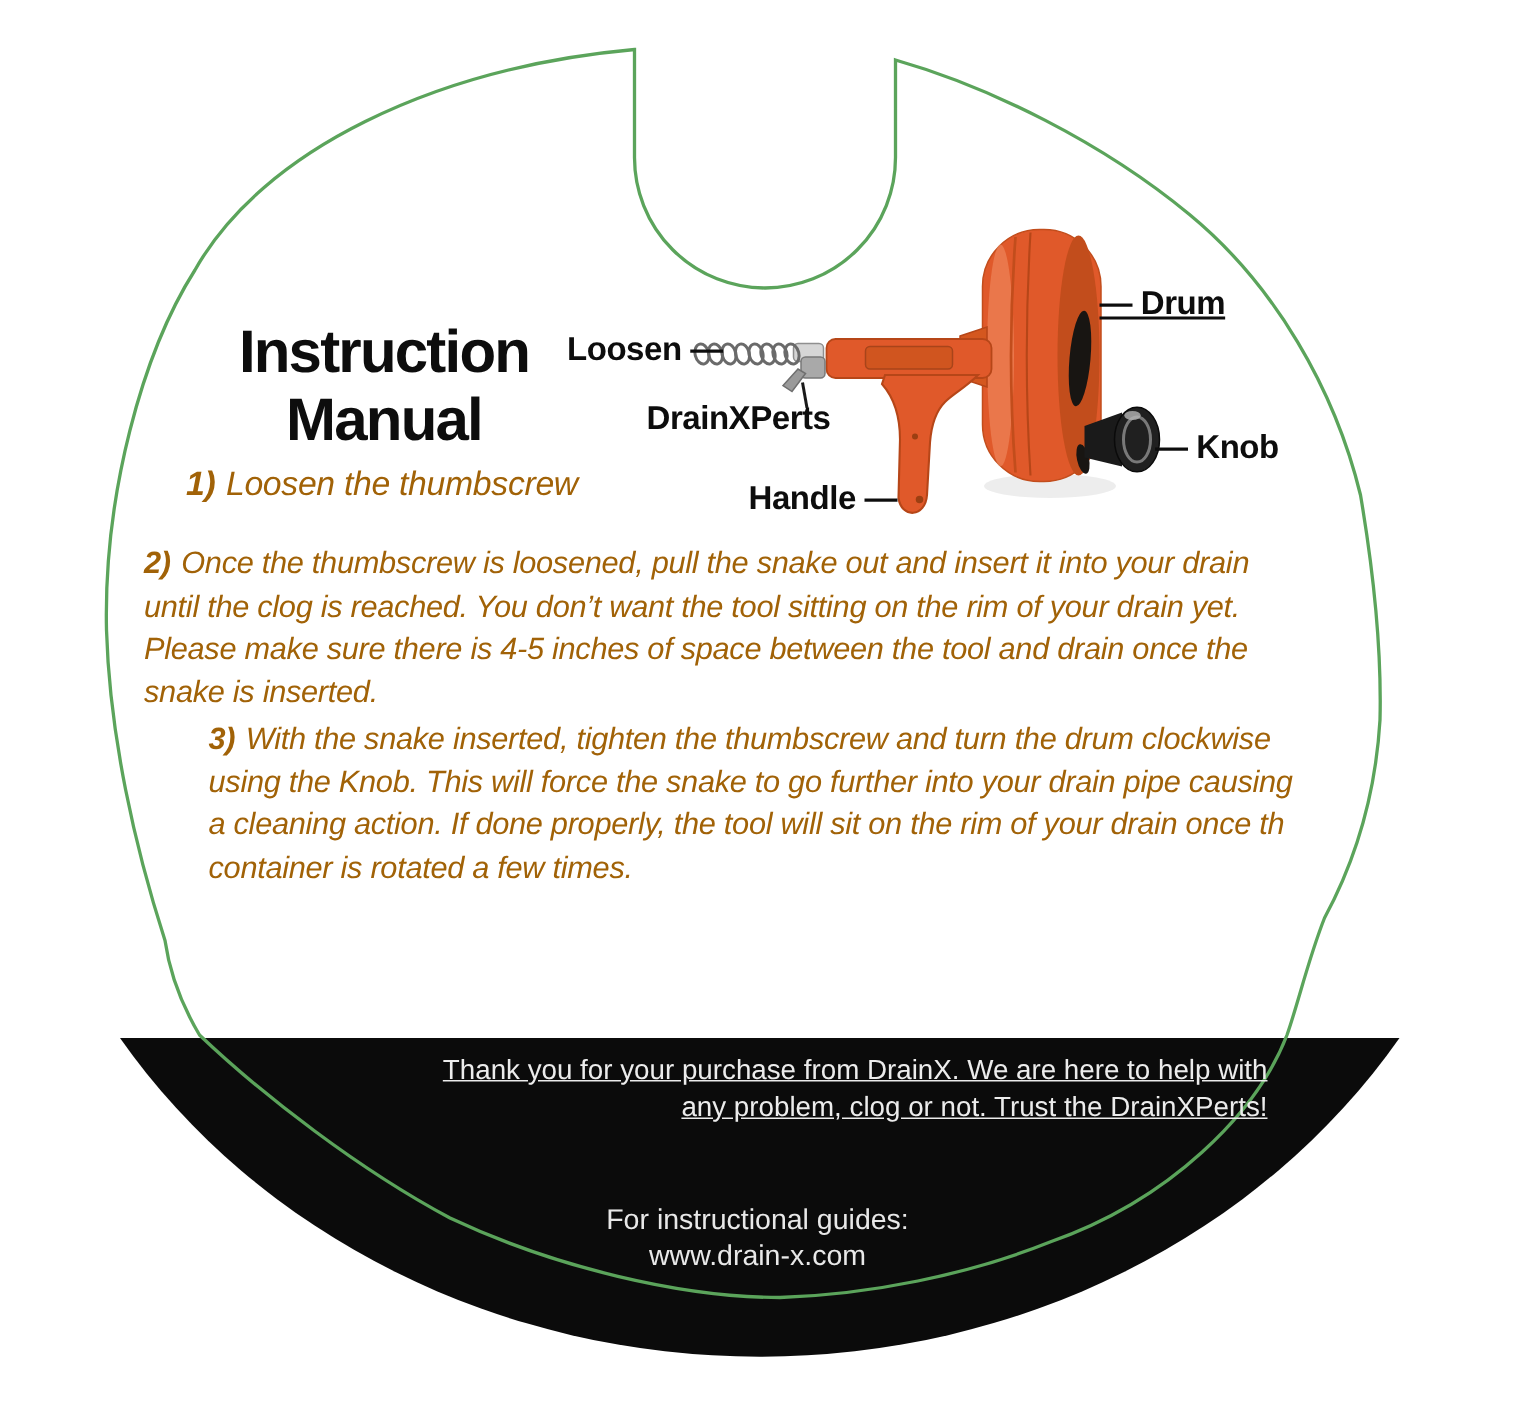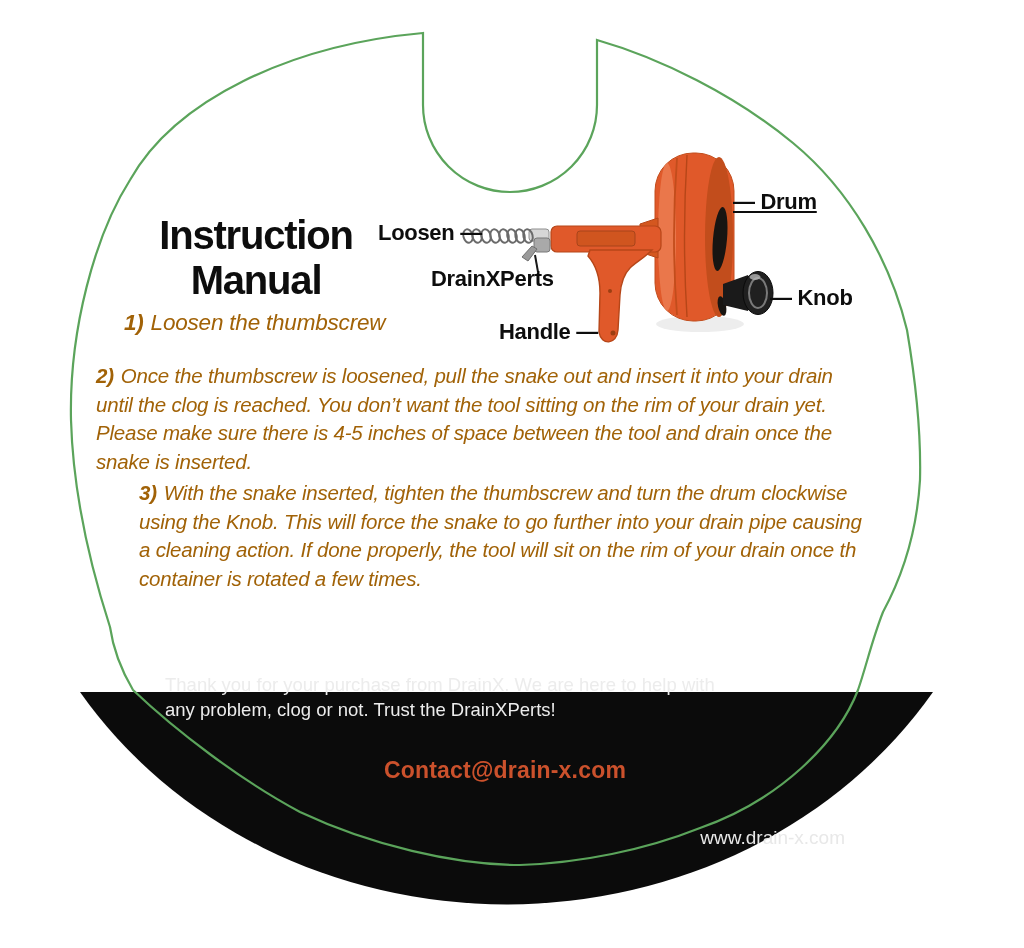--- a/index.html
+++ b/index.html
@@ -19,27 +19,27 @@
   .lbl-thumbscrew{left:431px;top:266px;}
   .lbl-handle{left:499px;top:319px;}
   .lbl-drum{left:733px;top:189px;text-decoration:underline;}
   .lbl-knob{left:770px;top:285px;}
   .step{margin:0;font-size:20.5px;line-height:28.5px;letter-spacing:-0.2px;color:#a16207;font-style:italic;}
   .step b{margin-right:7px;}
   .step1{left:124px;top:309px;font-size:22.5px;}
   .step2{left:96px;top:362px;width:830px;}
   .step3{left:94px;top:479px;width:830px;margin-left:45px;}
   .step4{left:150px;top:598px;width:780px;}
-  .f-thanks{left:165px;top:672px;width:680px;text-align:left;
-    font-size:18.5px;line-height:25px;color:#ececec;}
+  .f-thanks{left:165px;top:700px;width:680px;text-align:right;
+    font-size:18.5px;line-height:25px;color:#ececec;text-decoration:underline;}
   .f-email{left:165px;top:757px;width:680px;text-align:center;
     font-size:23px;font-weight:bold;letter-spacing:0.2px;}
   .f-guides{left:165px;top:802px;width:680px;text-align:center;
     font-size:19px;line-height:24px;color:#e8e8e8;}
-  .f-web{left:165px;top:826px;width:680px;text-align:right;
+  .f-web{left:165px;top:826px;width:680px;text-align:center;
     font-size:19px;line-height:24px;color:#e8e8e8;}
 </style>
 </head>
 <body>
 
 <div class="page">
 
   <svg width="1024" height="948" viewBox="0 0 1024 948">
 
     <path d="M80 692 L933 692 A506 460 0 0 1 80 692 Z" fill="#0b0b0b"></path>
@@ -126,16 +126,16 @@
   </p>
   <p class="txt step step3">
     <b>3)</b><span class="pre">With the snake inserted, tighten the thumbscrew and turn the drum clockwise
 using the Knob. This will force the snake to go further into your drain pipe causing
 a cleaning action. If done properly, the tool will sit on the rim of your drain once th
 container is rotated a few times.</span>
   </p>
 
   <div class="txt f-thanks pre">Thank you for your purchase from DrainX. We are here to help with
 any problem, clog or not. Trust the DrainXPerts!</div>
-  <div class="txt f-email" style="color:#cb512c;">Contact@drain-x.com</div>
+  <div class="txt f-guides">For instructional guides:</div>
   <div class="txt f-web">www.drain-x.com</div>
 
 </div>
 
 </body></html>

